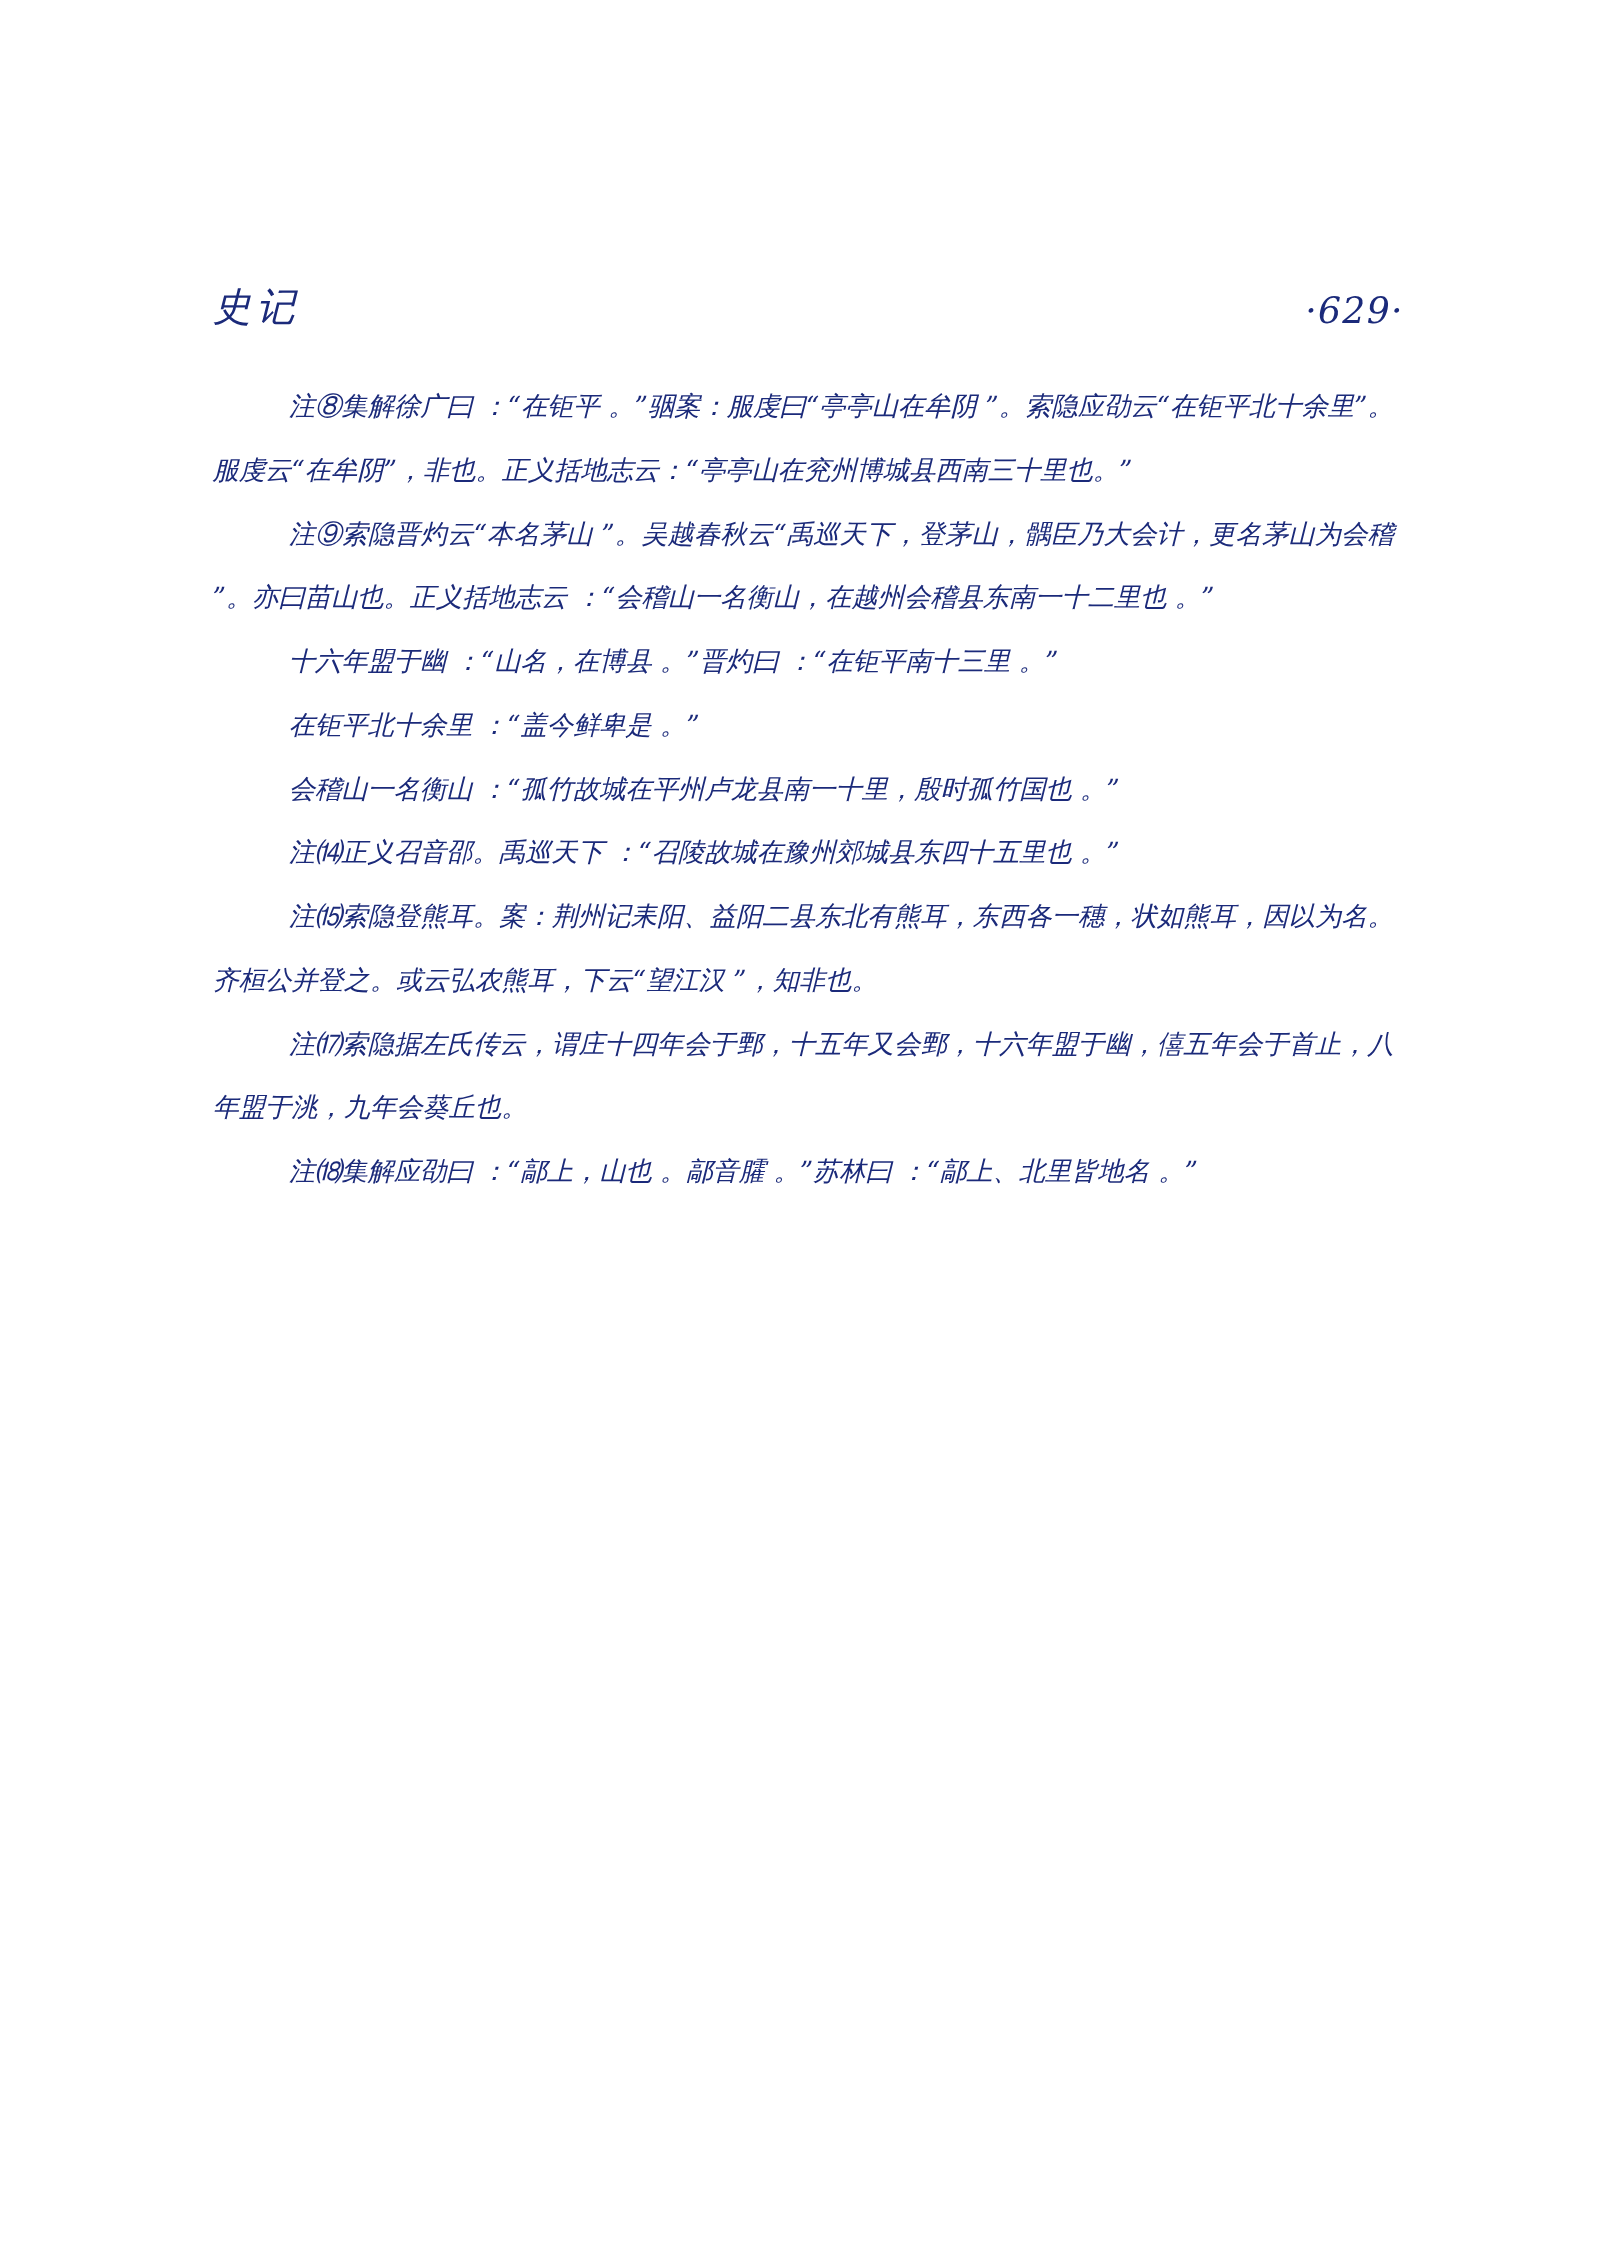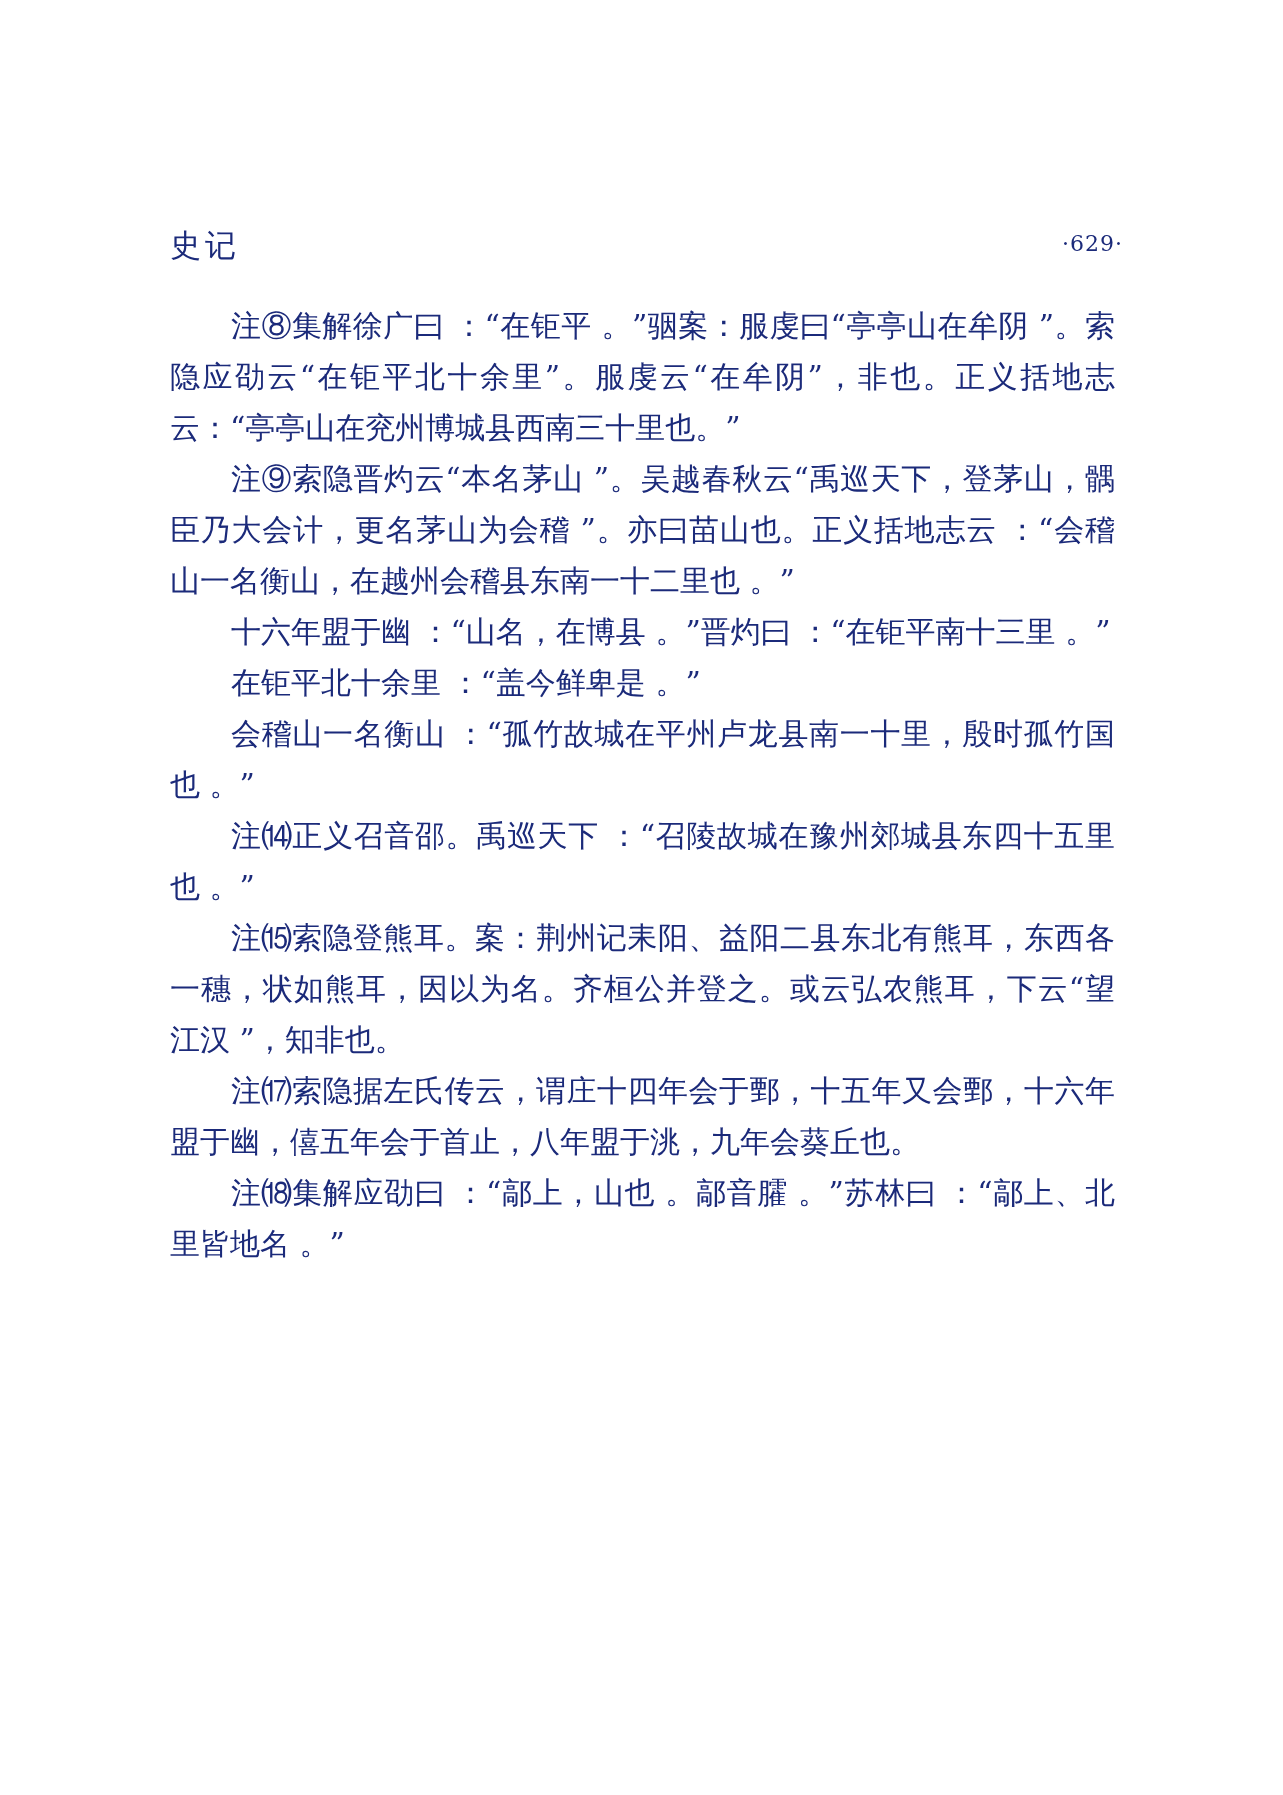--- a/index.html
+++ b/index.html
@@ -13,20 +13,21 @@
     font-family: "Liberation Serif", "DejaVu Serif", serif;
     color: #1b1f6b;
   }
   .page {
     position: relative;
     width: 1283px;
     height: 1795px;
     box-sizing: border-box;
     padding: 0;
     overflow: hidden;
+    font-style: italic;
   }
   .header {
     position: absolute;
     top: 225px;
     left: 170px;
     right: 160px;
     height: 50px;
   }
   .header-title {
     position: absolute;
@@ -34,33 +35,33 @@
     top: 0;
     font-size: 31px;
     letter-spacing: 4px;
     color: #1b2a7a;
     font-family: "DejaVu Serif", "Liberation Serif", serif;
   }
   .header-page {
     position: absolute;
     right: 0;
     top: 6px;
-    font-size: 22px;
+    font-size: 29px;
     letter-spacing: 1px;
     color: #1b2a7a;
     font-family: "DejaVu Serif", "Liberation Serif", serif;
   }
   .body-text {
     position: absolute;
     top: 300px;
     left: 170px;
     width: 945px;
   }
   .para {
-    font-size: 30px;
+    font-size: 21px;
     line-height: 51px;
     text-align: justify;
     text-justify: inter-ideograph;
     text-indent: 61px;
     margin: 0 0 0 0;
     color: #1b2a7a;
     font-family: "DejaVu Serif", "Liberation Serif", serif;
     word-break: break-all;
   }
 </style>

